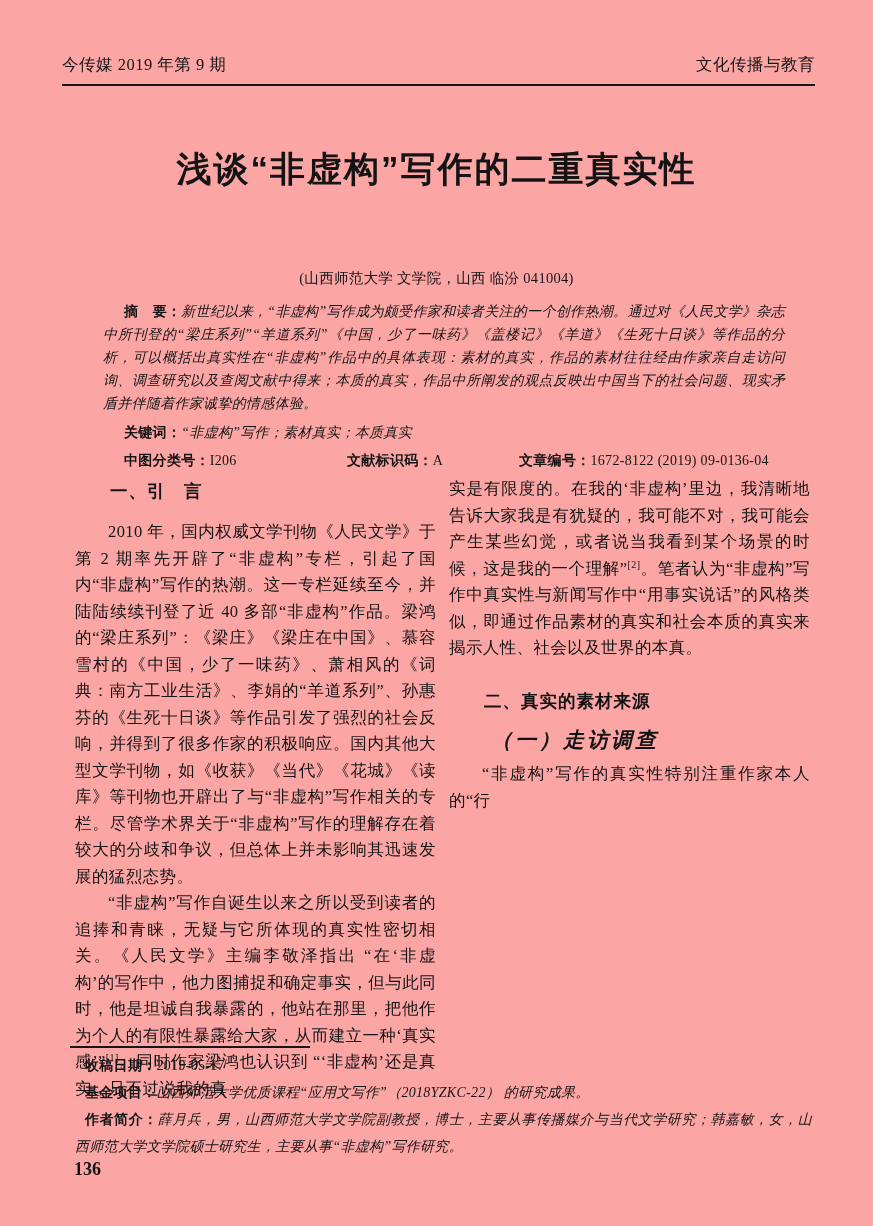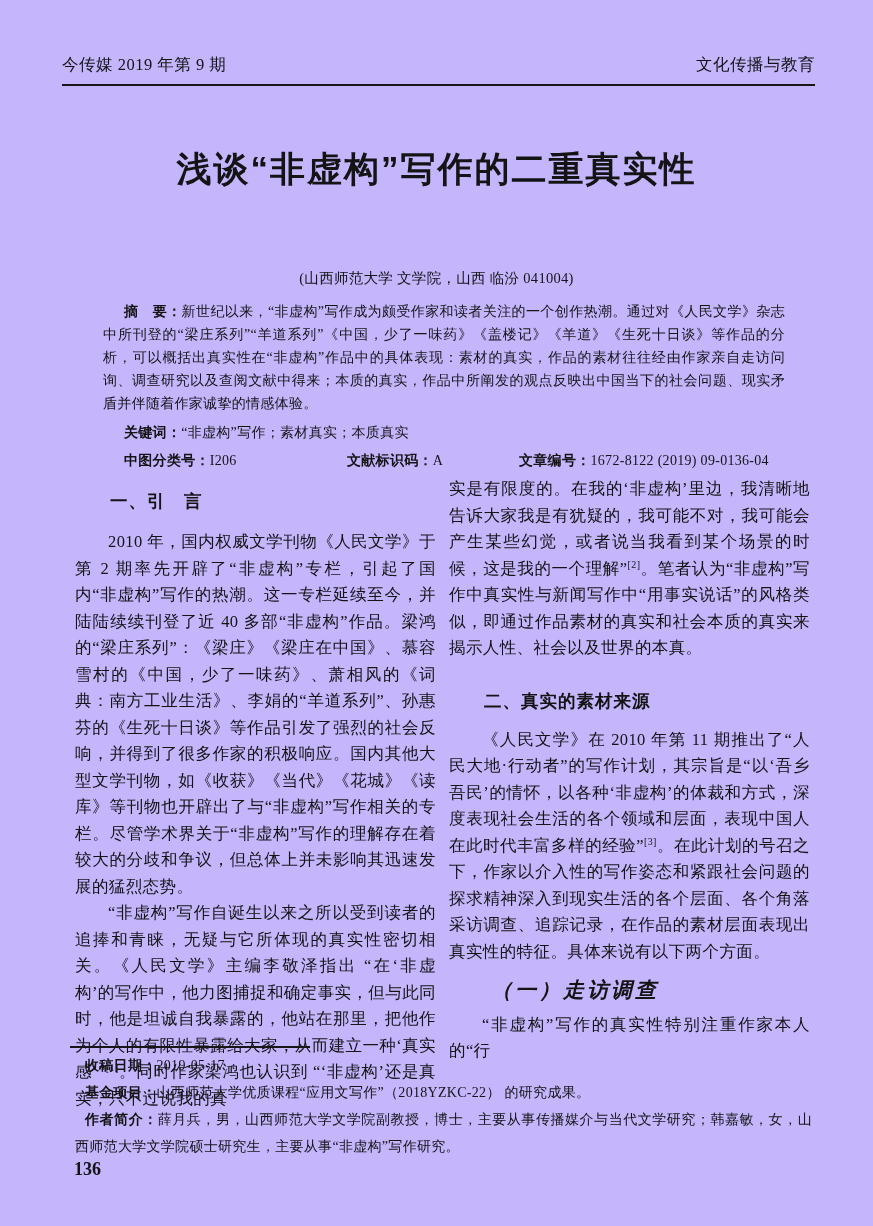--- a/index.html
+++ b/index.html
@@ -1,17 +1,17 @@
 <!DOCTYPE html>
 <html><head>
 <meta charset="utf-8">
 <style>
   html,body { margin:0; padding:0; background:#ffffff; }
   .page {
-    position:relative; width:873px; height:1226px; background:#c4b5fd;
+    position:relative; width:873px; height:1226px; background:#fca5a5;
     font-family:"Liberation Serif", serif; color:#141414; overflow:hidden;
   }
   
   .header {
     position:absolute; top:54px; left:62px; width:753px;
     display:flex; justify-content:space-between;
     font-size:16.5px; letter-spacing:0.5px;
   }
   .header-rule {
     position:absolute; top:84px; left:62px; width:753px;
@@ -37,38 +37,38 @@
     font-size:14px; line-height:23px; letter-spacing:0.3px;
   }
   .abstract { margin:0; text-indent:21px; text-align:justify; }
   .kwline { margin:6px 0 0 0; text-indent:21px; }
   .metaline { margin:5px 0 0 0; padding-left:21px; text-indent:0; }
   .meta-item-1 { display:inline-block; width:223px; }
   .meta-item-2 { display:inline-block; width:172px; }
   .lbl {
     font-family:"Liberation Sans", sans-serif; font-weight:bold; font-style:normal;
   }
-  .kai { }
+  .kai { font-style:italic; }
   
   .columns {
     position:absolute; top:476px; left:75px; width:735px;
     display:flex; gap:13px;
   }
   .col { width:361px; }
   .para {
     margin:0; font-size:16.5px; line-height:26.5px; letter-spacing:0.4px;
     text-align:justify; text-indent:2em;font-family:Liberation Serif, serif;
   }
   .para.noindent { text-indent:0; }
   .h1 {
     font-family:"Liberation Sans", sans-serif; font-weight:bold;
     font-size:17.5px; line-height:27px; text-indent:2em; letter-spacing:1px;
     margin:26px 0 12px 0;
   }
-  .col > .h1:first-child { margin-top:12px; margin-bottom:14px; }
+  .col > .h1:first-child { margin-top:2px; margin-bottom:14px; }
   .h2 {
     font-style:italic; font-weight:bold; font-size:21px; line-height:26.5px;
     text-indent:2em; letter-spacing:3px; margin:12px 0 8px 0;
   }
   sup { font-size:10px; line-height:0; vertical-align:super; }
   
   .fnrule {
     position:absolute; top:1046px; left:70px; width:240px;
     border-top:2px solid #161616; height:0;
   }
@@ -106,21 +106,20 @@
 
   <div class="columns">
     <div class="col">
         <div class="h1">一、引　言</div>
         <p class="para">2010 年，国内权威文学刊物《人民文学》于第 2 期率先开辟了“非虚构”专栏，引起了国内“非虚构”写作的热潮。这一专栏延续至今，并陆陆续续刊登了近 40 多部“非虚构”作品。梁鸿的“梁庄系列”：《梁庄》《梁庄在中国》、慕容雪村的《中国，少了一味药》、萧相风的《词典：南方工业生活》、李娟的“羊道系列”、孙惠芬的《生死十日谈》等作品引发了强烈的社会反响，并得到了很多作家的积极响应。国内其他大型文学刊物，如《收获》《当代》《花城》《读库》等刊物也开辟出了与“非虚构”写作相关的专栏。尽管学术界关于“非虚构”写作的理解存在着较大的分歧和争议，但总体上并未影响其迅速发展的猛烈态势。</p>
         <p class="para">“非虚构”写作自诞生以来之所以受到读者的追捧和青睐，无疑与它所体现的真实性密切相关。《人民文学》主编李敬泽指出 “在‘非虚构’的写作中，他力图捕捉和确定事实，但与此同时，他是坦诚自我暴露的，他站在那里，把他作为个人的有限性暴露给大家，从而建立一种‘真实感’”<sup>[1]</sup>。同时作家梁鸿也认识到 “‘非虚构’还是真实，只不过说我的真</p>
       </div>
     <div class="col">
         <p class="para noindent">实是有限度的。在我的‘非虚构’里边，我清晰地告诉大家我是有犹疑的，我可能不对，我可能会产生某些幻觉，或者说当我看到某个场景的时候，这是我的一个理解”<sup>[2]</sup>。笔者认为“非虚构”写作中真实性与新闻写作中“用事实说话”的风格类似，即通过作品素材的真实和社会本质的真实来揭示人性、社会以及世界的本真。</p>
         <div class="h1">二、真实的素材来源</div>
-        <p class="para">《人民文学》在 2010 年第 11 期推出了“人民大地·行动者”的写作计划，其宗旨是“以‘吾乡吾民’的情怀，以各种‘非虚构’的体裁和方式，深度表现社会生活的各个领域和层面，表现中国人在此时代丰富多样的经验”<sup>[3]</sup>。在此计划的号召之下，作家以介入性的写作姿态和紧跟社会问题的探求精神深入到现实生活的各个层面、各个角落采访调查、追踪记录，在作品的素材层面表现出真实性的特征。具体来说有以下两个方面。</p>
         <div class="h2">（一）走访调查</div>
         <p class="para">“非虚构”写作的真实性特别注重作家本人的“行</p>
       </div>
   </div>
 
   <div class="fnrule"></div>
   <div class="footnotes">
     <p class="fn"><b class="lbl">收稿日期：</b><span>2019-05-17</span></p>
     <p class="fn"><b class="lbl">基金项目：</b><span class="kai">山西师范大学优质课程“应用文写作”（2018YZKC-22） 的研究成果。</span></p>
     <p class="fn"><b class="lbl">作者简介：</b><span class="kai">薛月兵，男，山西师范大学文学院副教授，博士，主要从事传播媒介与当代文学研究；韩嘉敏，女，山西师范大学文学院硕士研究生，主要从事“非虚构”写作研究。</span></p>

